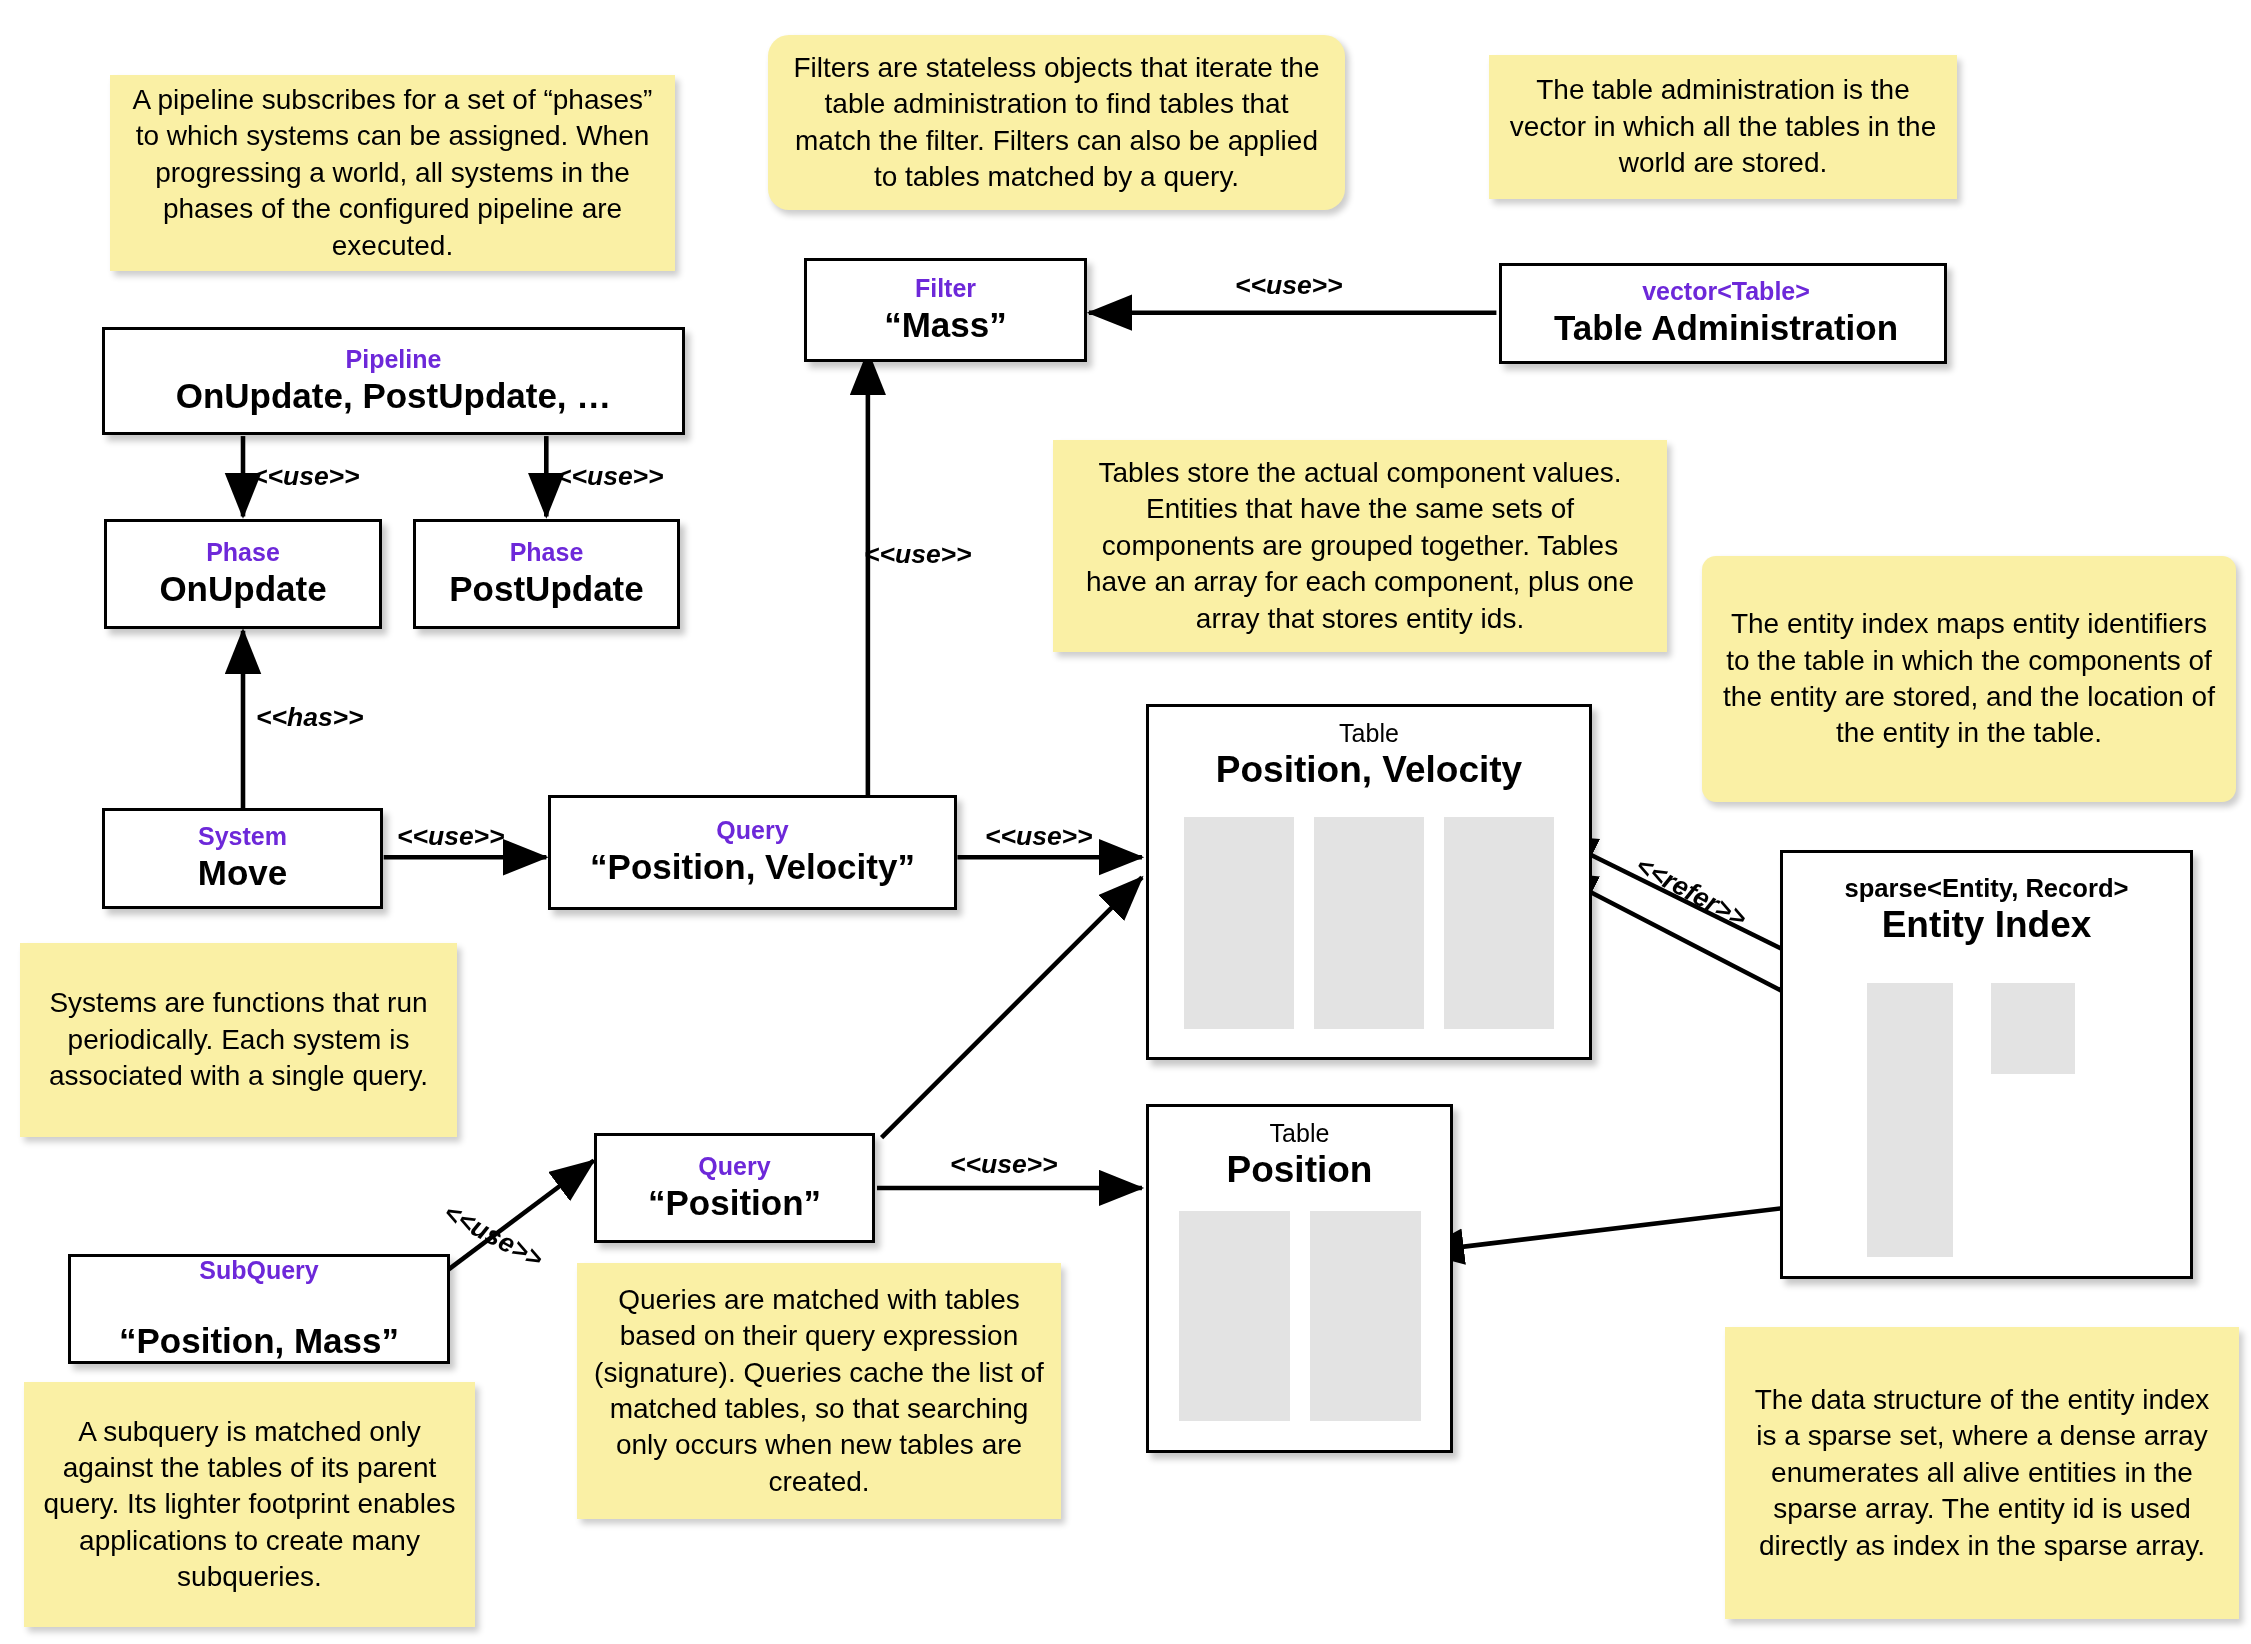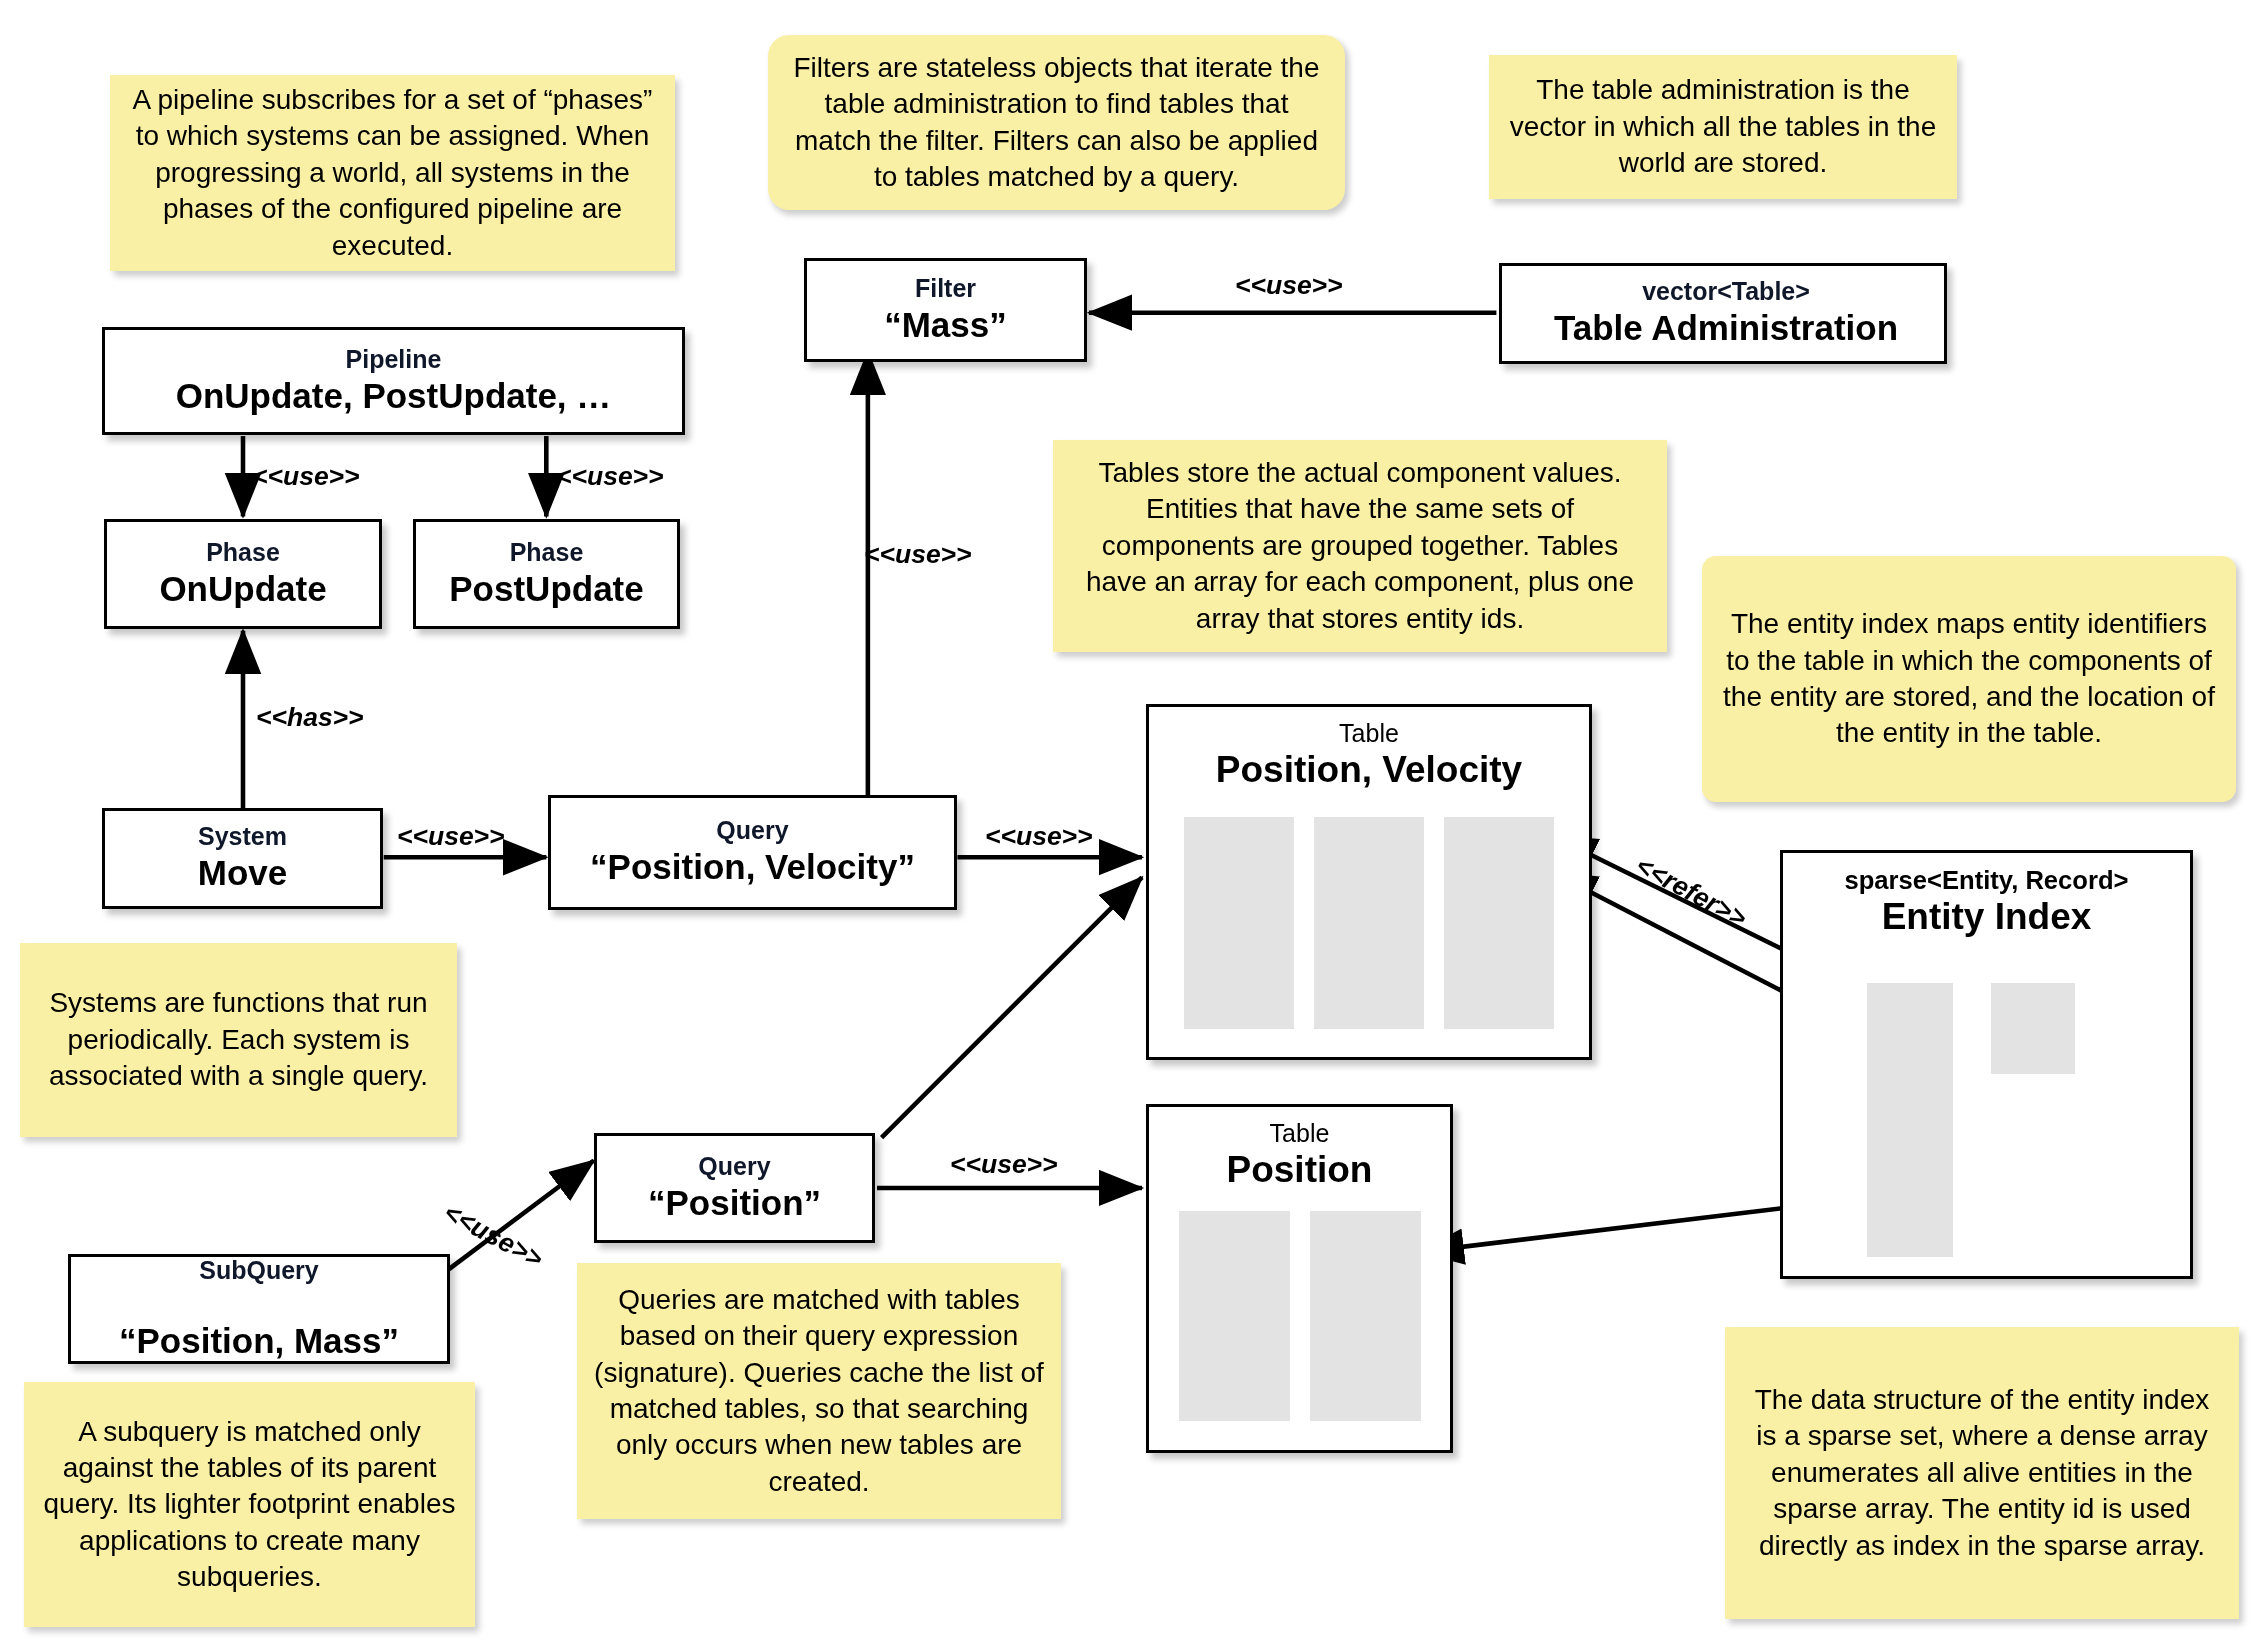--- a/index.html
+++ b/index.html
@@ -39,21 +39,21 @@
     border: 3.7px solid #000;
     display: flex;
     flex-direction: column;
     align-items: center;
     justify-content: center;
     box-shadow: 4.6px 5.5px 6.4px rgba(0,0,0,0.22);
   }
   .box .stereo {
     font-size: 25px;
     font-weight: 700;
-    color: #0f172a;
+    color: #6d28d9;
     line-height: 1.1;
     text-align: center;
   }
   .box .name {
     font-size: 35px;
     font-weight: 700;
     color: #000;
     line-height: 1.15;
     margin-top: 2.7px;
     text-align: center;
@@ -96,21 +96,21 @@
     background: #e3e3e3;
   }
   
   .eibox {
     position: absolute;
     box-sizing: border-box;
     background: #ffffff;
     border: 3.7px solid #000;
     box-shadow: 4.6px 5.5px 6.4px rgba(0,0,0,0.22);
   }
-  .eibox .thead { text-align: center; padding-top: 12.8px; }
+  .eibox .thead { text-align: center; padding-top: 12.8px; margin-top: 8px; }
   .eibox .stereo { font-size: 25.6px; font-weight: 700; line-height: 1.1; }
   .eibox .name { font-size: 37px; font-weight: 700; line-height: 1.15; margin-top: 1.8px; white-space: nowrap; }
   
   .elabel {
     position: absolute;
     font-size: 26.5px;
     font-style: italic;
     font-weight: 700;
     color: #000;
     white-space: nowrap;

